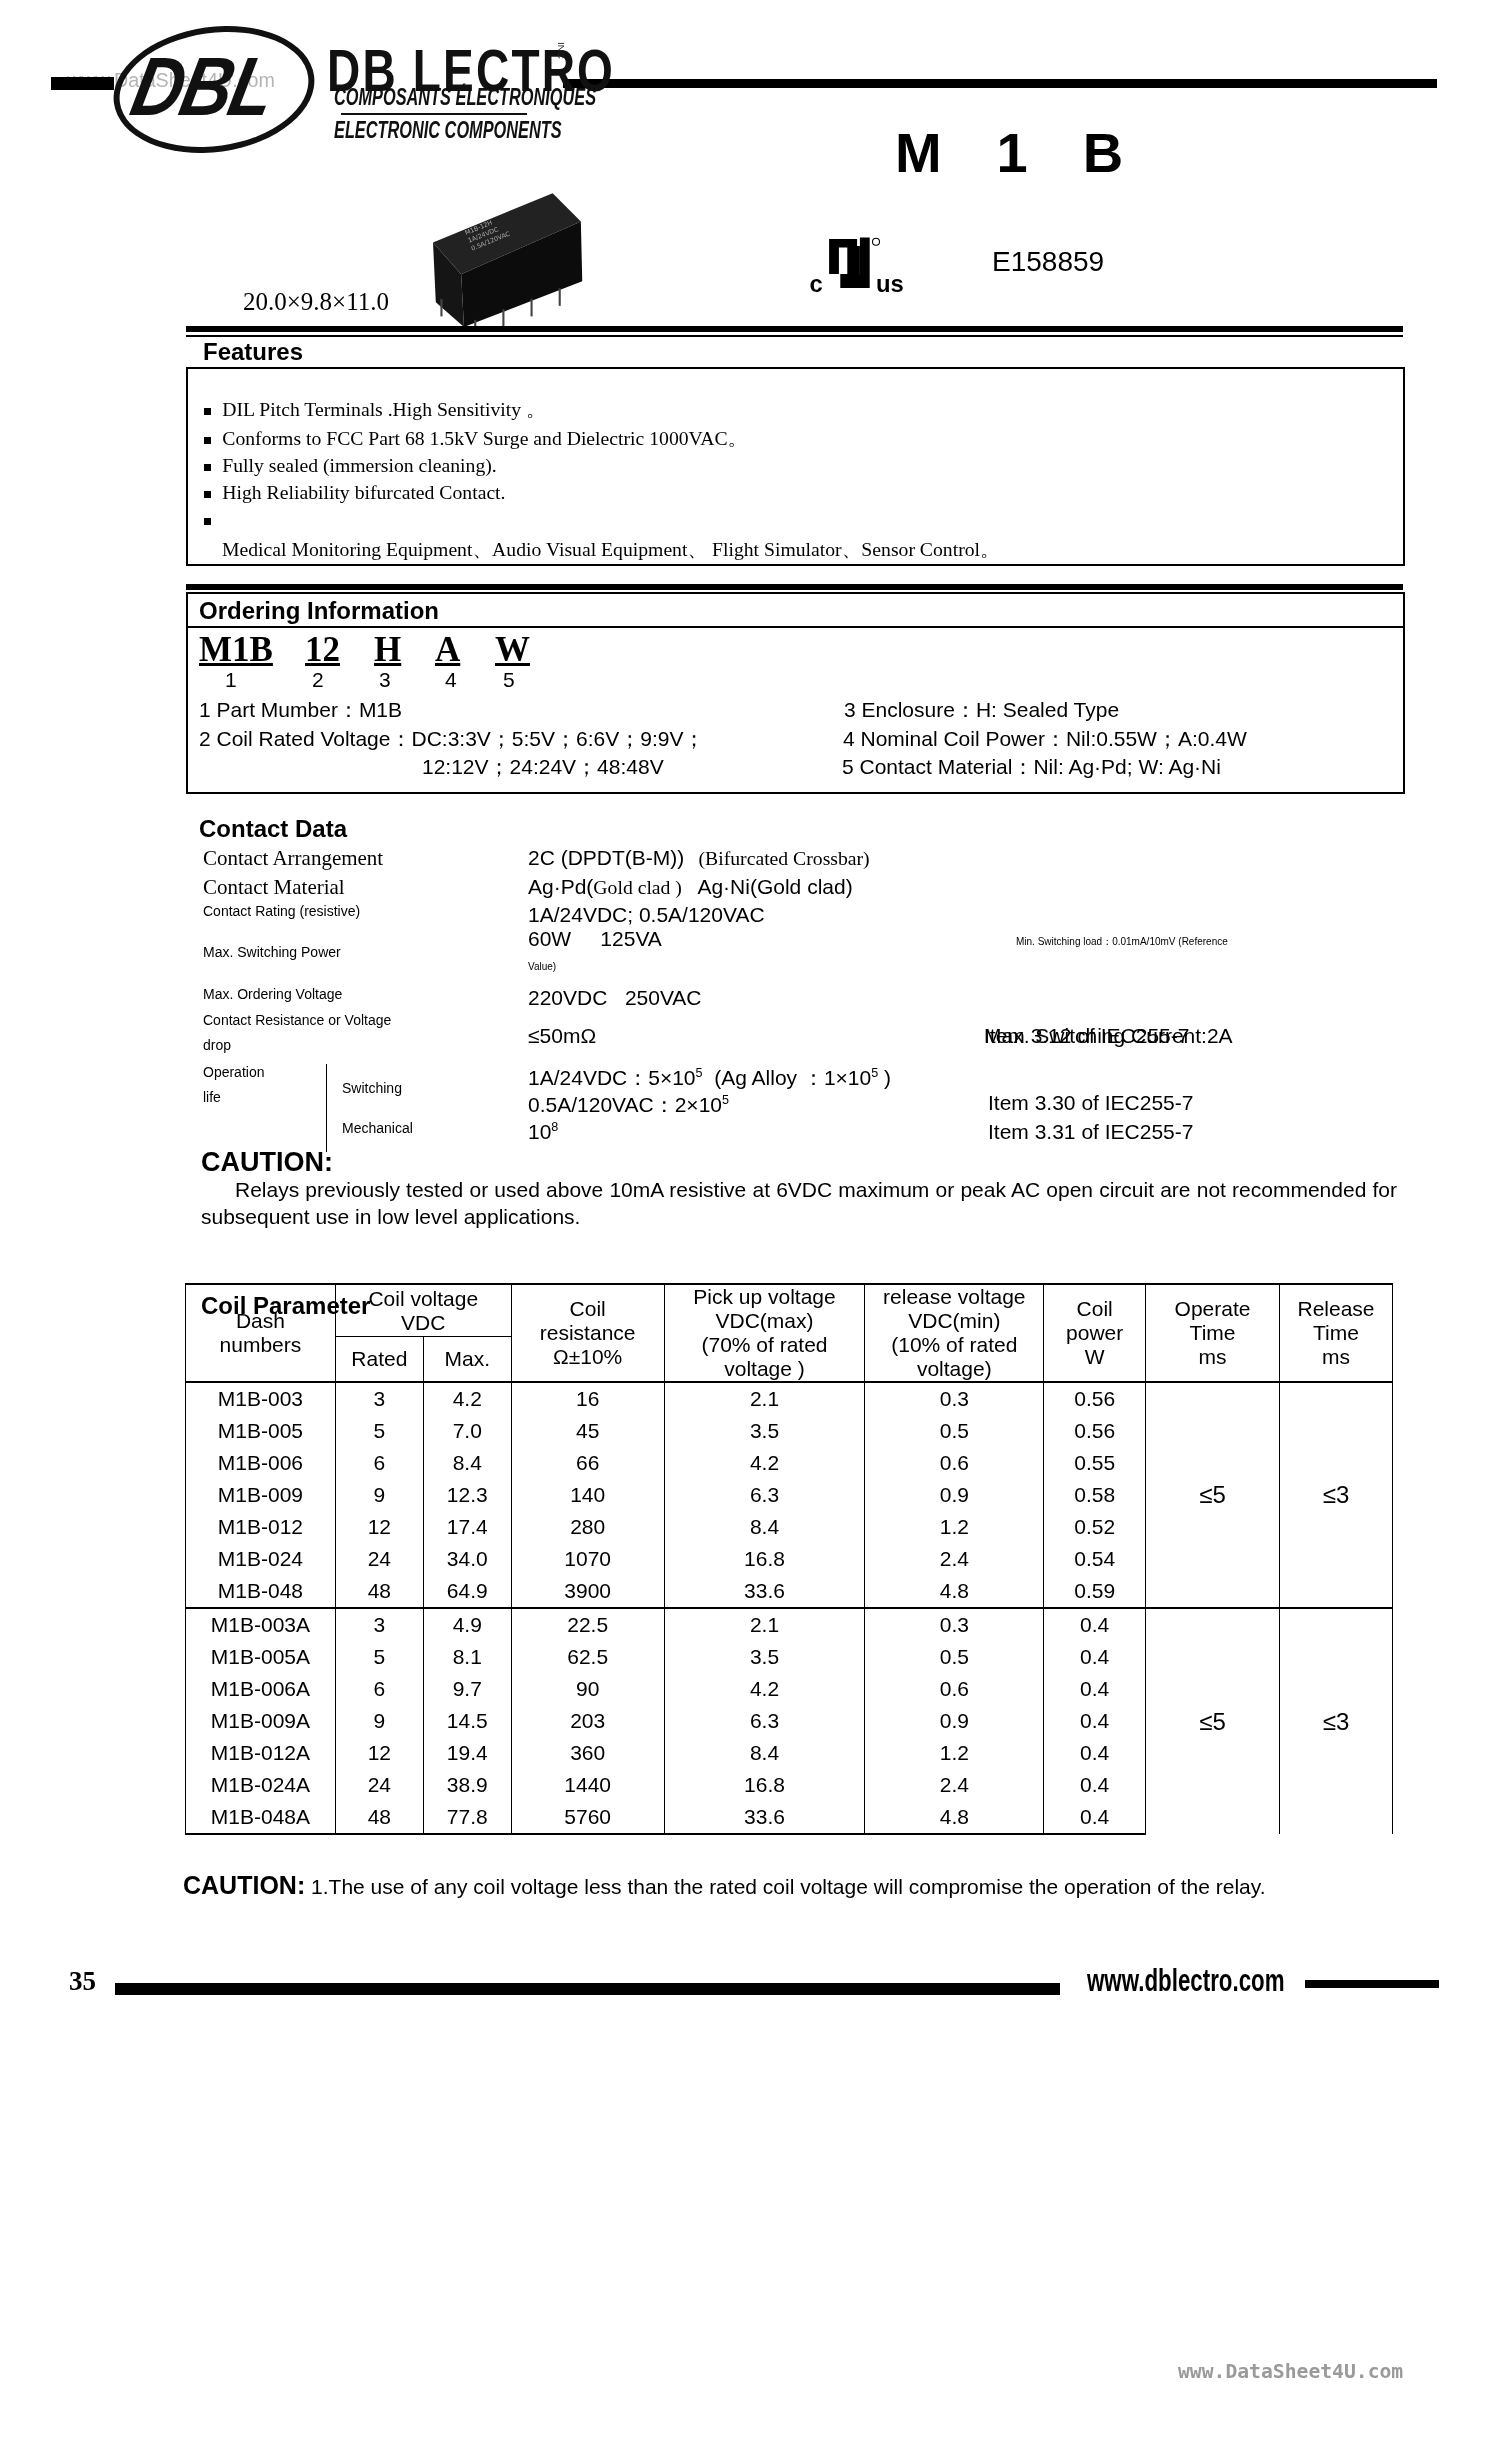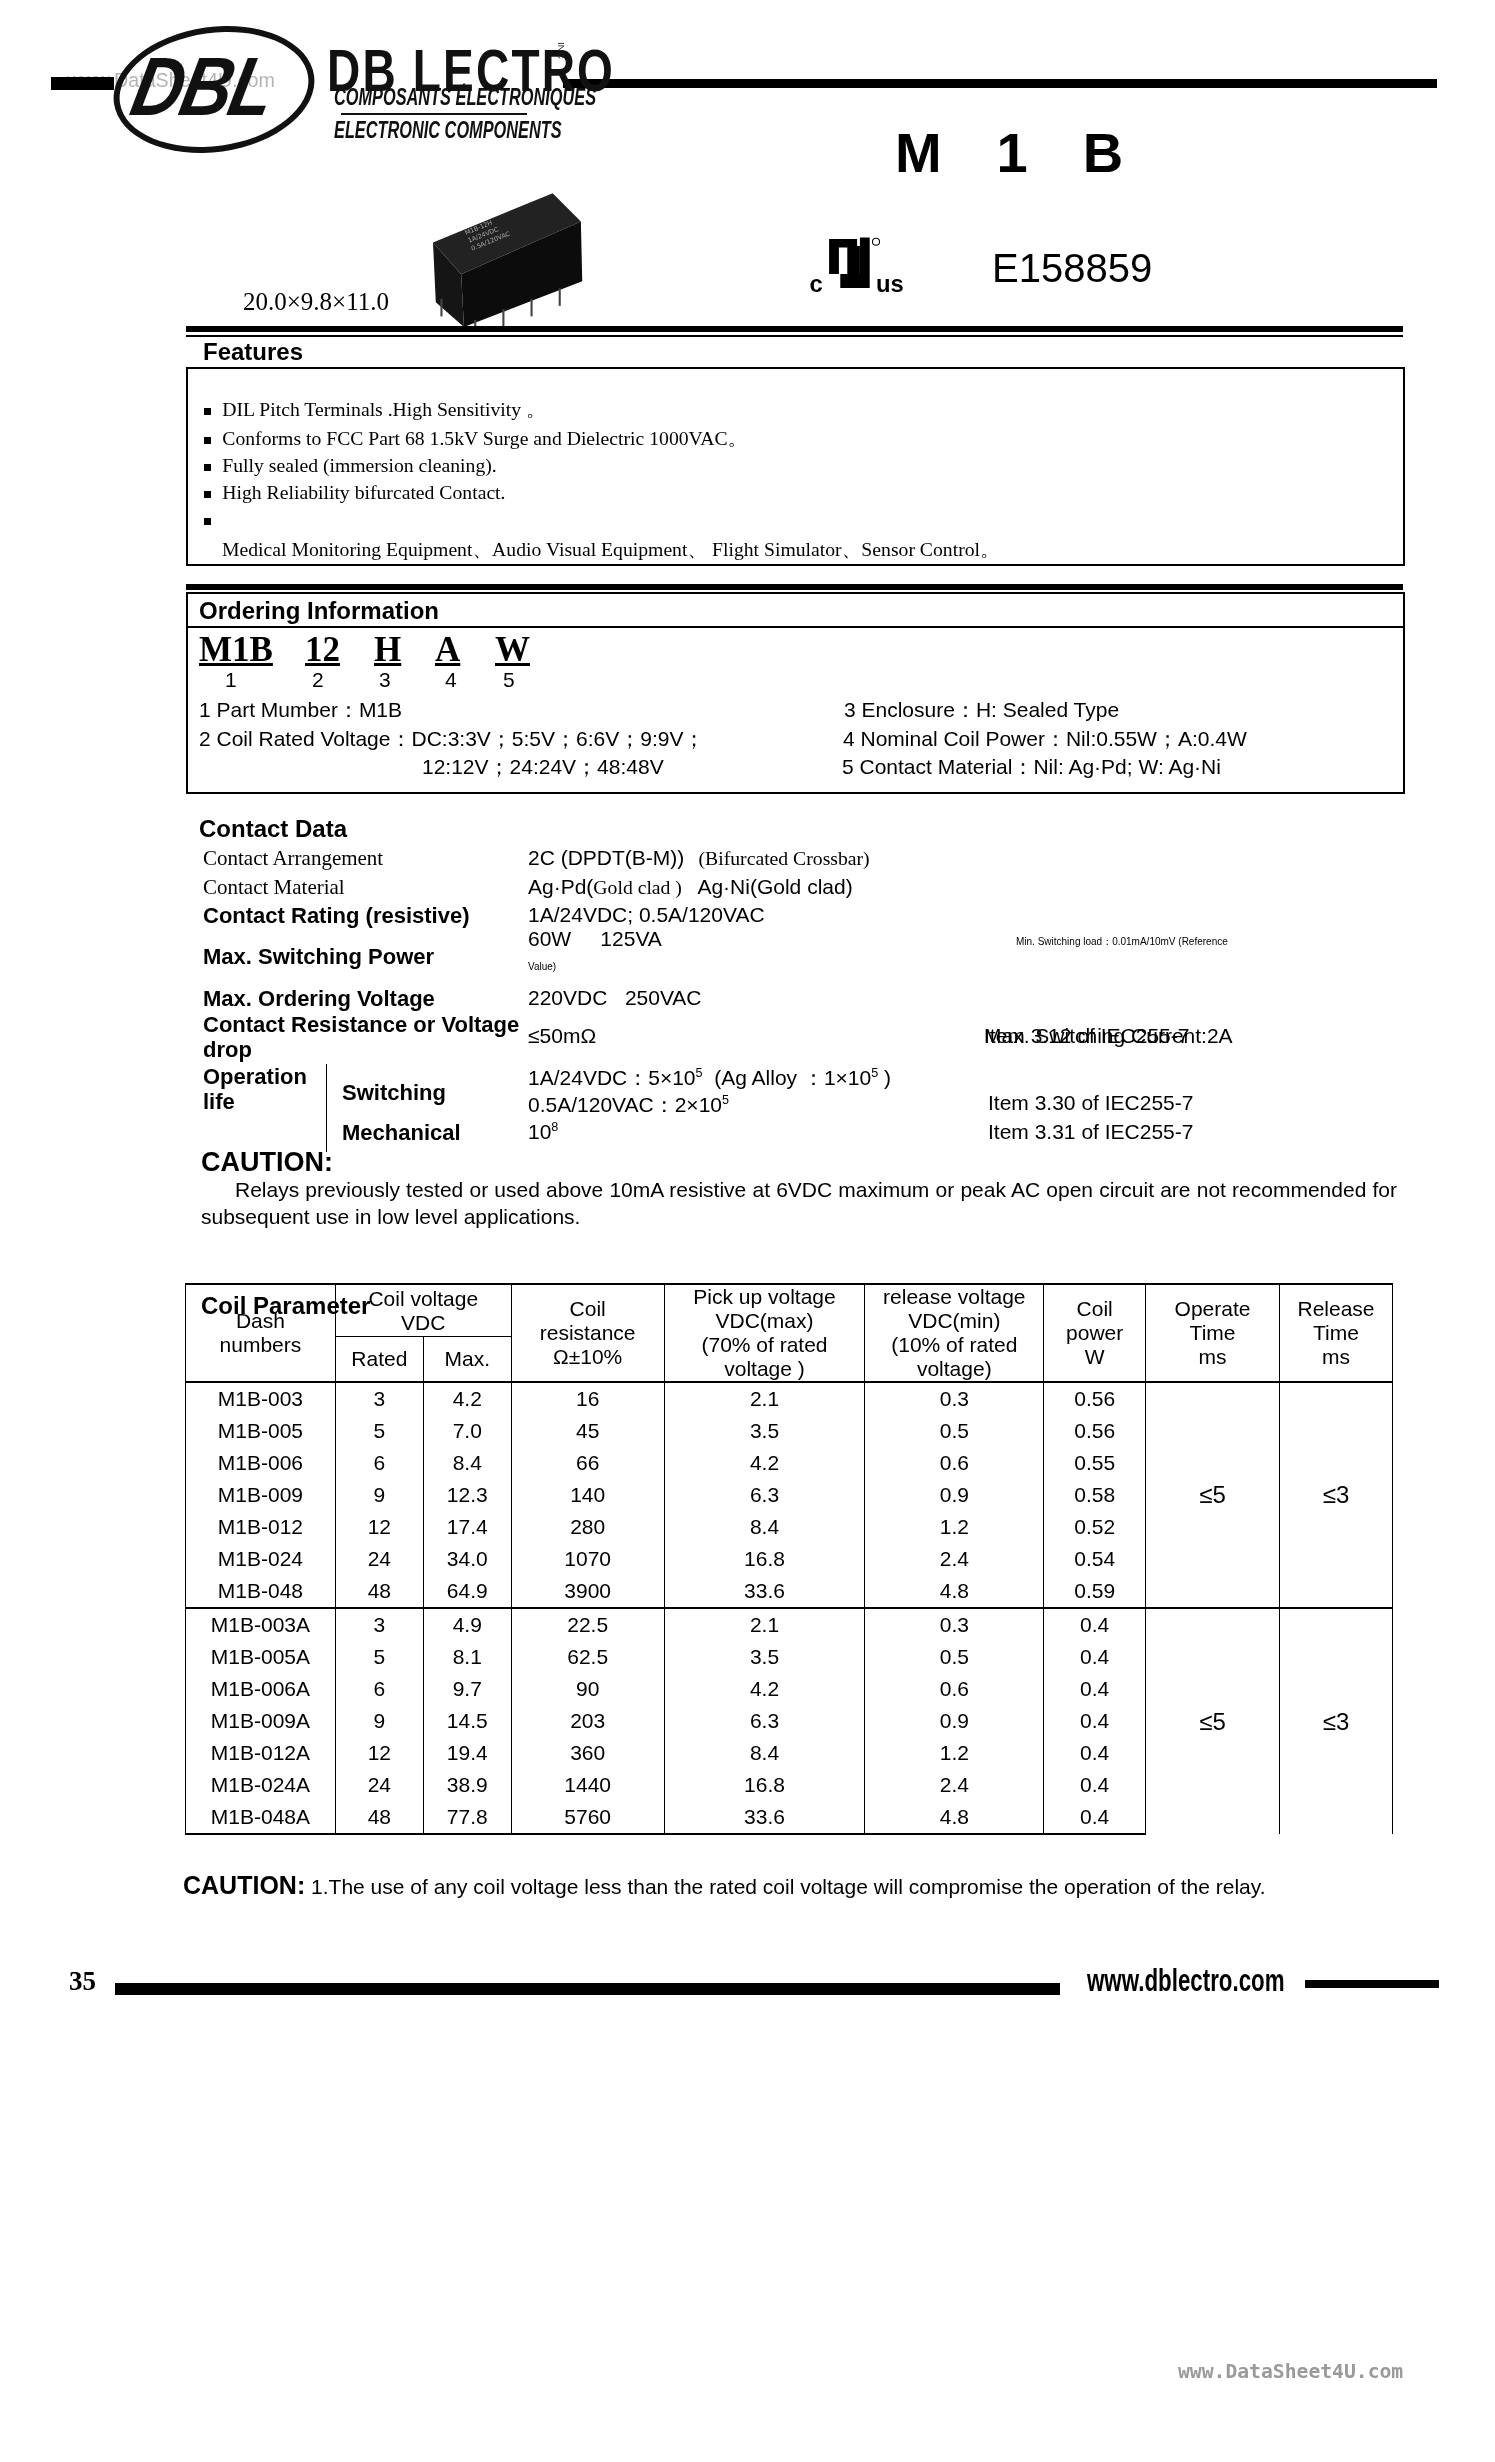--- a/index.html
+++ b/index.html
@@ -12,34 +12,34 @@
   
   .logo-oval { position: absolute; left: 113px; top: 27px; width: 190px; height: 113px; border: 6.3px solid #111; border-radius: 50%; transform: rotate(-8deg); }
   .logo-dbl { position: absolute; left: 144px; top: 39px; font: italic bold 83px "Liberation Sans", sans-serif; letter-spacing: -2.8px; transform: skewX(-12deg) scaleX(0.85); transform-origin: left top; color: #111; }
   .brand { position: absolute; left: 327px; top: 37px; font: bold 59px "Liberation Sans Narrow", "Liberation Sans", sans-serif; letter-spacing: 2.8px; transform: scaleX(0.78); transform-origin: left top; color: #111; }
   .brand-inc { position: absolute; left: 556px; top: 42px; font-size: 9.8px; line-height: 11.3px; width: 8.4px; text-align: center; color:#222;}
   .tag1, .tag2 { position: absolute; left: 334px; font: italic bold 24px "Liberation Sans", sans-serif; transform: scaleX(0.68); transform-origin: left top; color: #111; }
   .tag1 { top: 83px; } .tag2 { top: 116px; }
   .tag-rule { position: absolute; left: 341px; top: 113px; width: 186px; height: 2.1px; background: #111; }
   .title { position: absolute; left: 895px; top: 120px; font: bold 56px "Liberation Sans", sans-serif; letter-spacing: 19.7px; }
   .ul-logo { position: absolute; left: 809px; top: 232px; width: 162px; height: 63px; }
-  .cert-no { position: absolute; left: 992px; top: 246px; font-size: 40px; }
+  .cert-no { position: absolute; left: 992px; top: 246px; font-size: 28px; }
   .dims { position: absolute; left: 243px; top: 288px; font: 25px "Liberation Serif", serif; }
   .relay { position: absolute; left: 433px; top: 158px; width: 176px; height: 169px; }
 
   
   .sec-title { position: absolute; font: bold 24px "Liberation Sans", sans-serif; }
   .box { position: absolute; border: 2.1px solid #000; }
   .feat-item { position: absolute; left: 204px; font: 19.7px "Liberation Serif", serif; white-space: nowrap; }
   .feat-item .bullet { display: inline-block; width: 7px; height: 7px; background: #000; margin-right: 11.3px; vertical-align: middle; }
   .ord-code { position: absolute; top: 630px; font: bold 35px "Liberation Serif", serif; text-decoration: underline; text-decoration-thickness: 2.8px; }
   .ord-num { position: absolute; top: 668px; font-size: 21px; }
   .ord-line { position: absolute; font-size: 21px; white-space: nowrap; }
 
-  .cd-label { position: absolute; left: 203px; font-size: 22px; white-space: nowrap; font-weight: bold; }
+  .cd-label { position: absolute; left: 203px; font-size: 14px; white-space: nowrap; }
   .cd-label.serif { font: 21px "Liberation Serif", serif; }
   .cd-val { position: absolute; left: 528px; font-size: 21px; white-space: nowrap; }
   .cd-right { position: absolute; font-size: 21px; white-space: nowrap; }
   .small { font-size: 10px; }
   sup { font-size: 60%; }
   .vline { position: absolute; width: 1.4px; background: #000; }
 
   .caution-h { position: absolute; left: 201px; top: 1147px; font: bold 27px "Liberation Sans", sans-serif; }
   .caution-p { position: absolute; left: 201px; top: 1176px; width: 1196px; font-size: 21px; line-height: 27px; text-align: justify; text-indent: 34px; }
 

